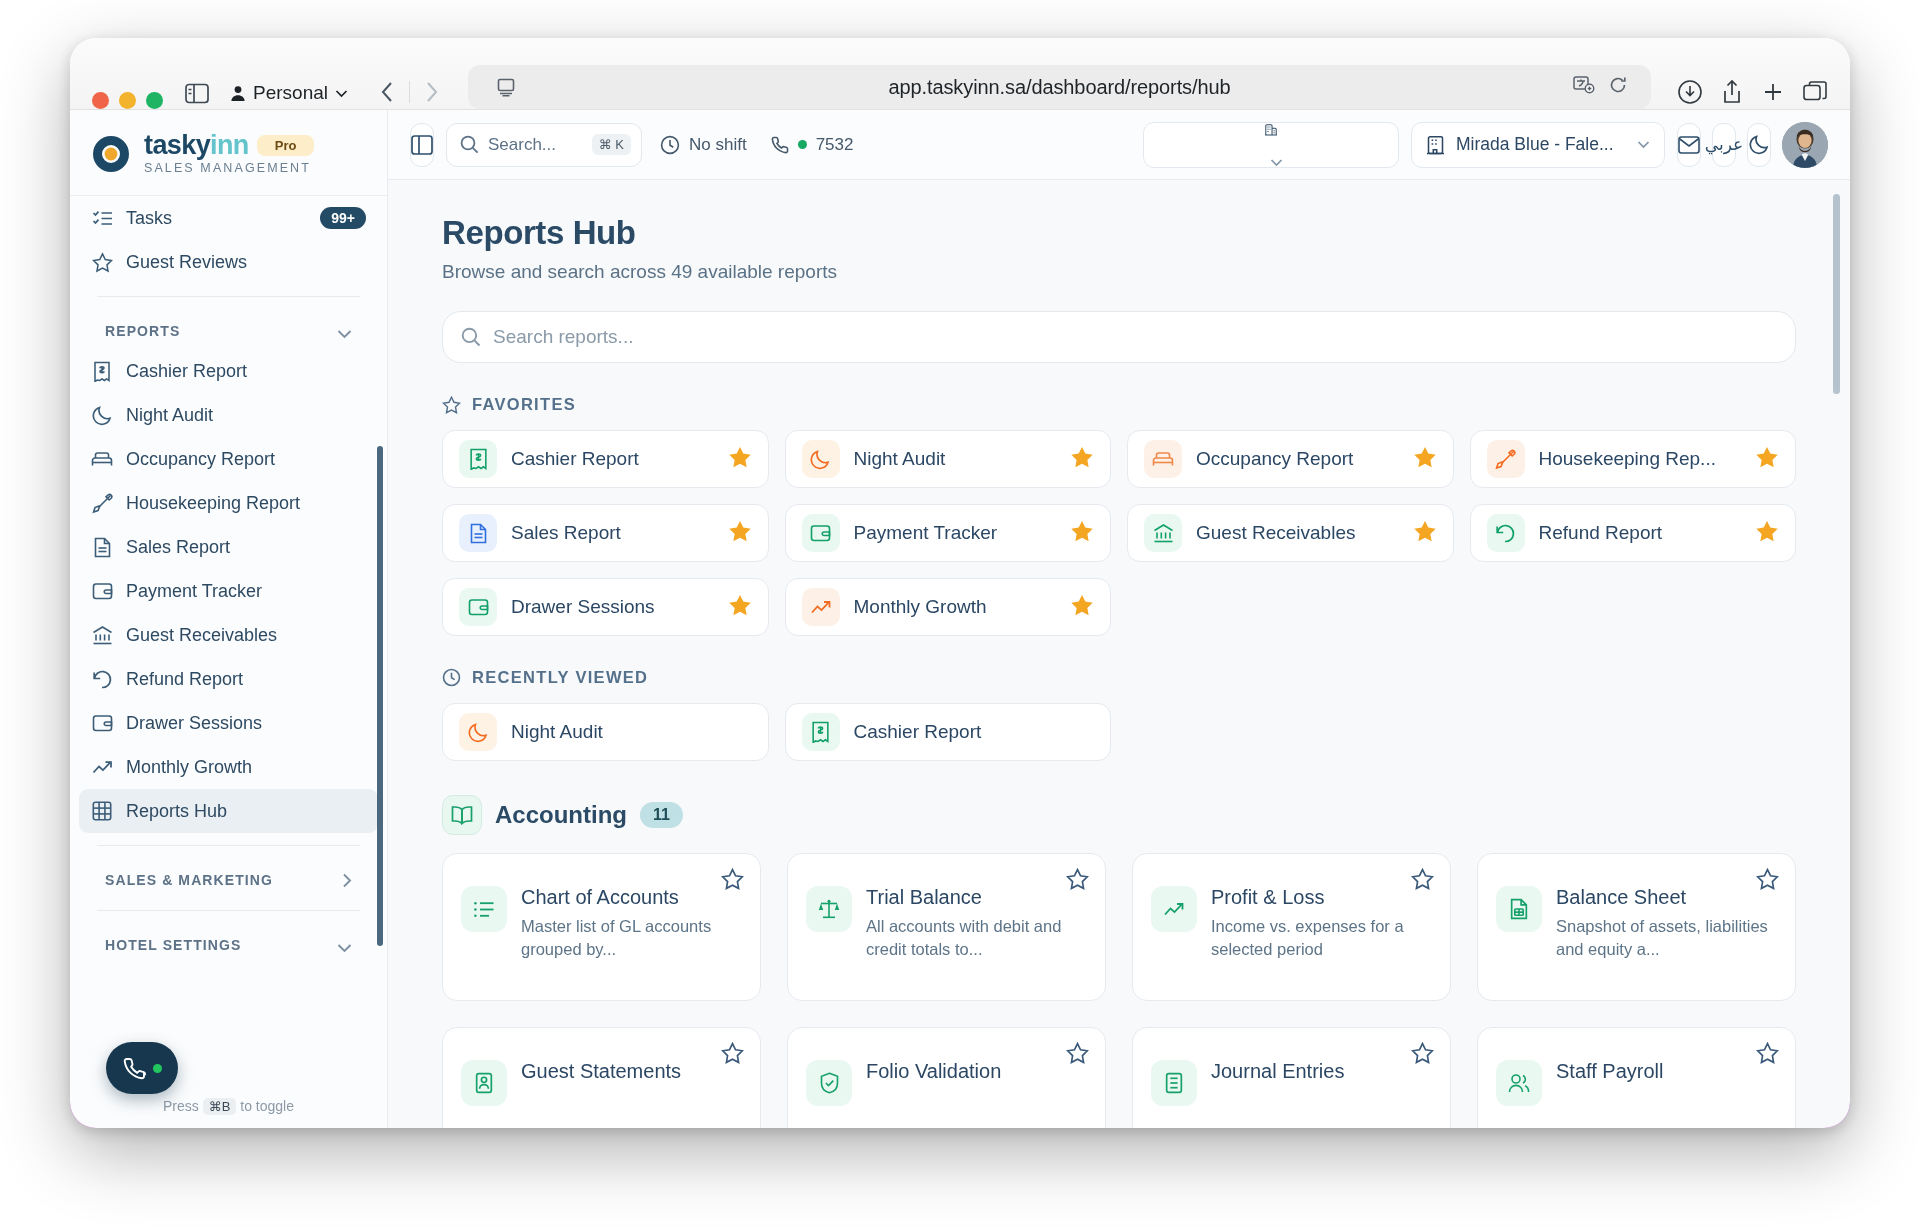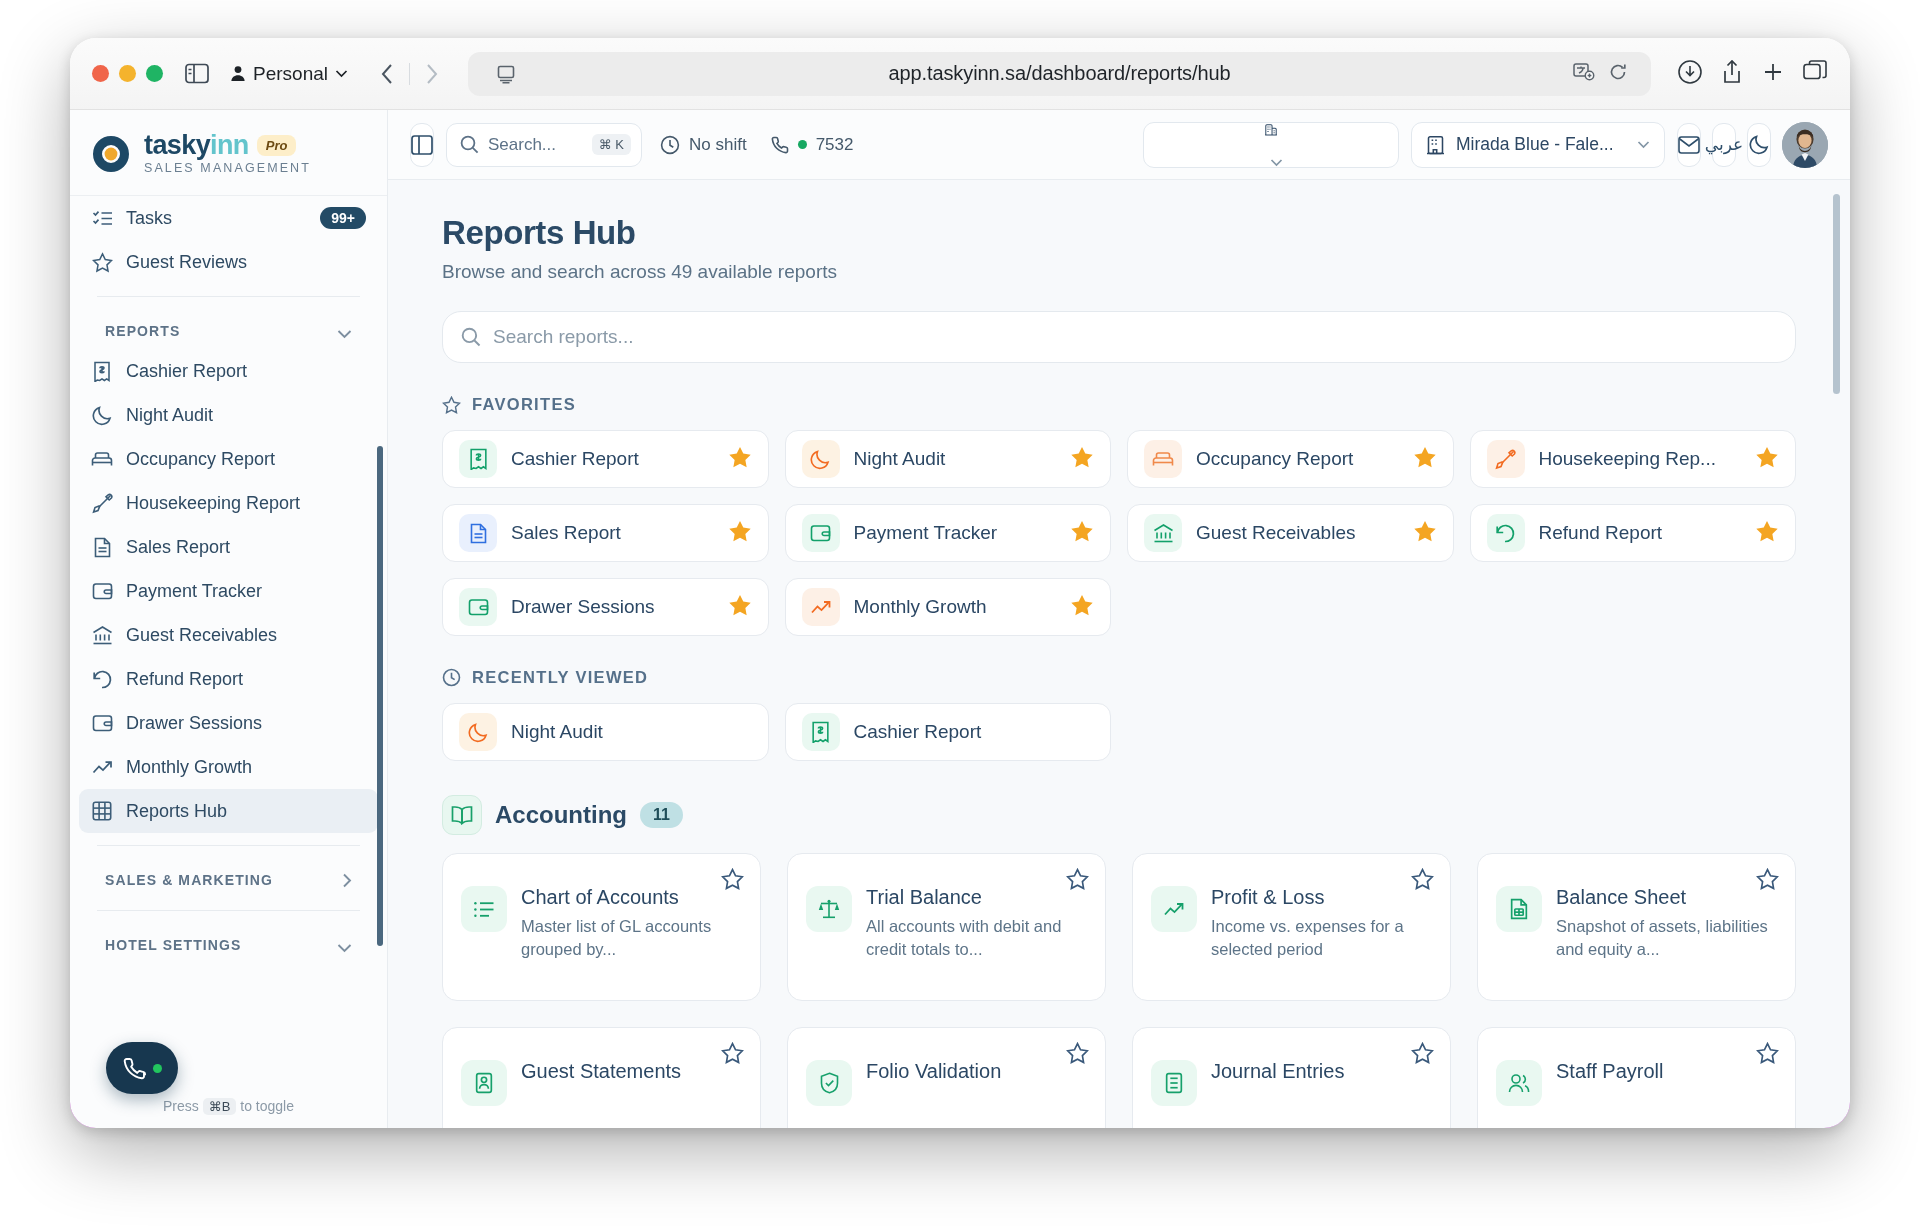--- a/index.html
+++ b/index.html
@@ -27,21 +27,21 @@
     box-shadow: 0 24px 70px rgba(0,0,0,0.30), 0 4px 14px rgba(0,0,0,0.16);
     overflow: hidden;
     display: flex; flex-direction: column;
   }
 
   
   .browser-chrome {
     height: 72px;
     background: linear-gradient(#fbfbfb, #f4f4f4);
     border-bottom: 1px solid #e2e2e2;
-    display: flex; align-items: center;
+    display: flex; align-items: flex-end;
     padding: 0 22px;
     gap: 0;
     flex: none;
     position: relative;
   }
   .traffic { display: flex; gap: 10px; align-items: center; margin-right: 14px; }
   .tl { width: 17px; height: 17px; border-radius: 50%; }
   .tl.red { background: #f0654a; }
   .tl.yellow { background: #f4b32d; }
   .tl.green { background: #1fb464; }
@@ -107,21 +107,21 @@
   }
   .brand-mark { width: 42px; height: 42px; flex: none; }
   .brand-text { display:flex; flex-direction:column; gap:2px; }
   .brand-row1 { display:flex; align-items:center; gap:8px; }
   .brand-name { font-size: 27px; font-weight: 700; letter-spacing: -0.6px; line-height:1; }
   .brand-tasky { color: #1d4865; }
   .brand-inn { color: #63c4cc; }
   .pro-badge {
     background: #fdeec9; color: #6d4b13;
     font-size: 13px; font-weight: 600;
-    padding: 3px 9px; border-radius: 8px; font-style: italic;
+    padding: 3px 18px; border-radius: 8px;
   }
   .brand-sub {
     font-size: 12.5px; letter-spacing: 2.1px;
     color: #6b7f91; font-weight: 500;
   }
 
   .nav-scroll {
     flex: 1;
     overflow: hidden;
     position: relative;

